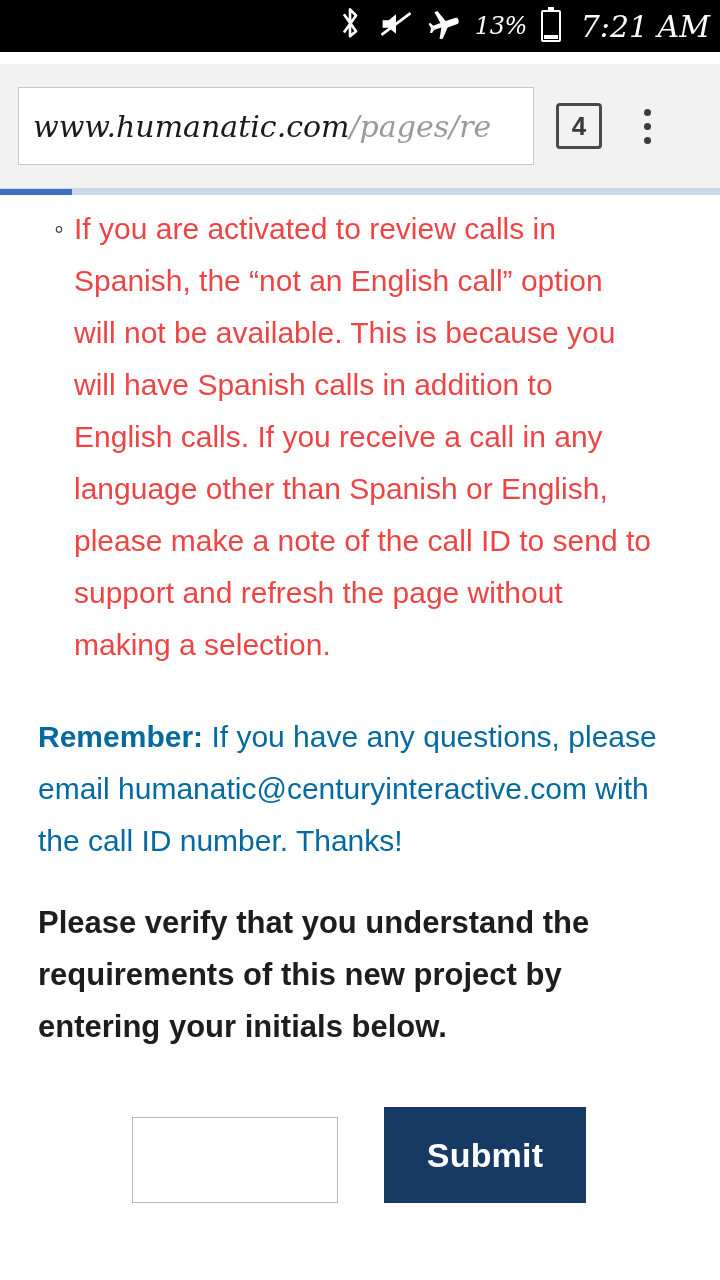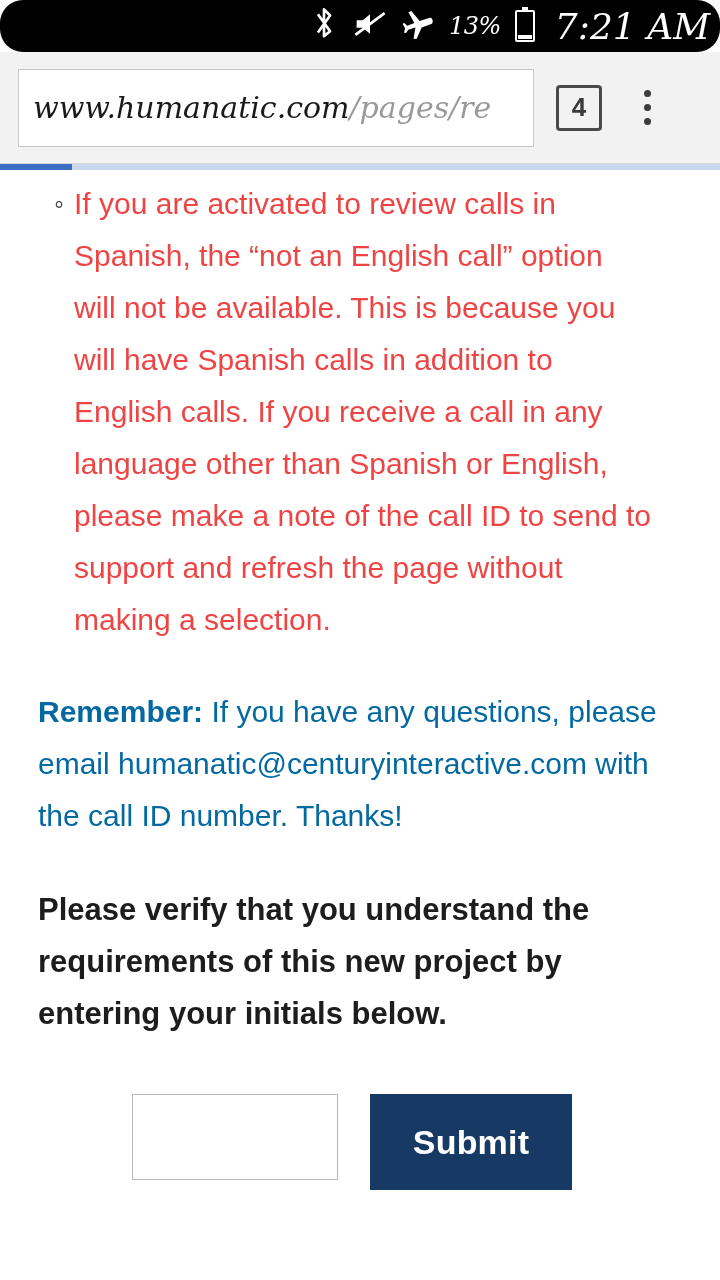--- a/index.html
+++ b/index.html
@@ -13,21 +13,20 @@
 
   
   .status-bar {
     height: 52px;
     background: #000000;
     display: flex;
     align-items: center;
     justify-content: flex-end;
     padding-right: 10px;
     color: #ffffff;
-    border-radius: 23px;
   }
   .status-icons {
     display: flex;
     align-items: center;
     gap: 14px;
   }
   .status-icon { display: block; }
   .battery-pct {
     font-family: "DejaVu Serif", serif;
     font-style: italic;
@@ -51,34 +50,35 @@
   }
   .battery-glyph .fill {
     position: absolute;
     left: 1px; right: 1px; bottom: 1px;
     height: 15%;
     background: #ffffff;
   }
   .clock {
     font-family: "DejaVu Serif", serif;
     font-style: italic;
-    font-size: 36px;
+    font-size: 30px;
     margin-left: 6px;
     white-space: nowrap;
   }
 
   
   .browser-bar {
-    height: 112px;
+    height: 125px;
     background: #f2f2f2;
     display: flex;
     align-items: center;
     padding: 0 8px;
     border-bottom: 1px solid #d8d8d8;
     position: relative;
+    margin-top: 12px;
   }
   .url-box {
     flex: 0 0 auto;
     width: 516px;
     height: 78px;
     margin-left: 10px;
     background: #ffffff;
     border: 1px solid #c8c8c8;
     display: flex;
     align-items: center;
@@ -171,29 +171,29 @@
     line-height: 52px;
     color: #0369a1;
     margin-top: 40px;
   }
   p.para b { font-weight: bold; }
   p.bold-note {
     font-size: 31px;
     line-height: 52px;
     color: #1d1d1d;
     font-weight: bold;
-    margin-top: 42px;
+    margin-top: 30px;
   }
 
   .form-row {
     margin-top: 54px;
     display: flex;
-    align-items: flex-start;
+    align-items: flex-end;
     padding-left: 94px;
-    gap: 32px;
+    gap: 46px;
   }
   .initials-input {
     width: 206px;
     height: 86px;
     border: 1px solid #b9b9b9;
     background: #ffffff;
     font-size: 28px;
     padding: 0 10px;
     font-family: "Liberation Sans", sans-serif;
     color: #2b2b2b;

